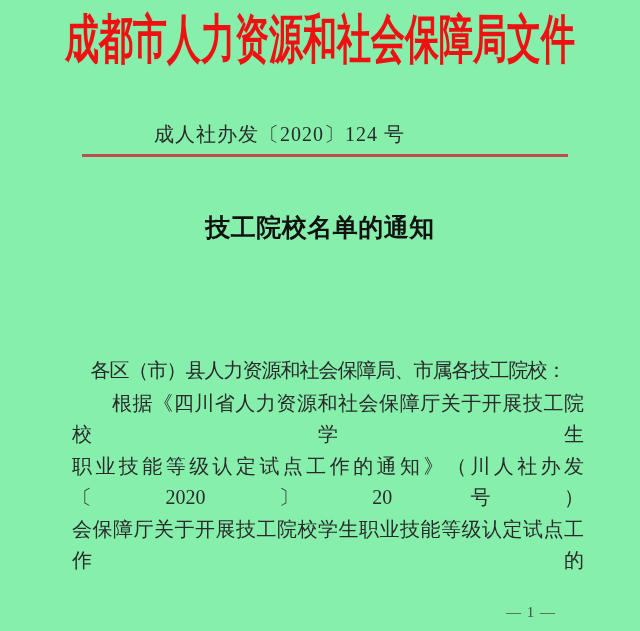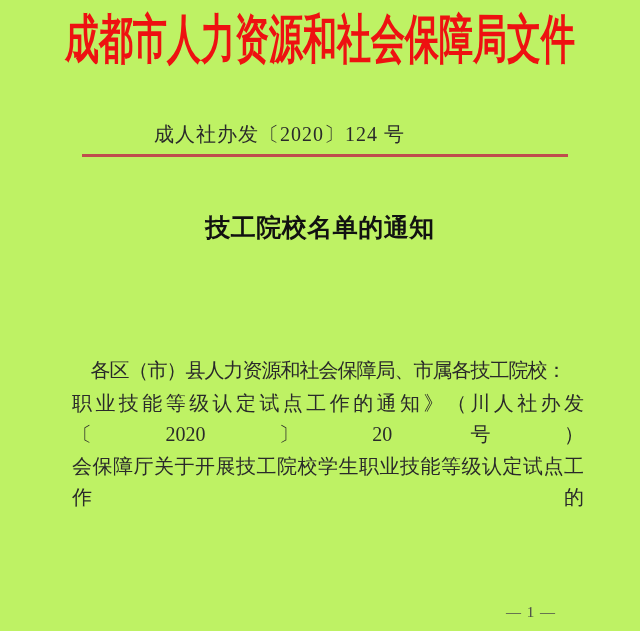--- a/index.html
+++ b/index.html
@@ -8,21 +8,21 @@
     --color-ink: #2a2a2a;
     --color-title_ink: #111111;
     --color-page_gray: #4a4a4a;
   }
   * { margin: 0; padding: 0; box-sizing: border-box; }
   html, body { background: #ffffff; }
   .page {
     position: relative;
     width: 640px;
     height: 631px;
-    background: #bef264;
+    background: #86efac;
     overflow: hidden;
     font-family: "Liberation Serif", "DejaVu Serif", serif;
   }
   .banner {
     position: absolute;
     top: 14px;
     left: 0;
     width: 640px;
     text-align: center;
     font-size: 34px;
@@ -108,20 +108,21 @@
   <div class="doc-number">成人社办发〔2020〕124 号</div>
 
   <div class="red-rule"></div>
 
   <div class="title-block">
     <div>技工院校名单的通知</div>
   </div>
 
   <div class="body-block">
     <div class="salutation">各区（市）县人力资源和社会保障局、市属各技工院校：</div>
+    <div class="pline indent">根据《四川省人力资源和社会保障厅关于开展技工院校学生</div>
     <div class="pline">职业技能等级认定试点工作的通知》（川人社办发〔2020〕20 号）</div>
     <div class="pline">会保障厅关于开展技工院校学生职业技能等级认定试点工作的</div>
 
   </div>
 
   <div class="page-number">— 1 —</div>
 
 </div>
 
 </body></html>

